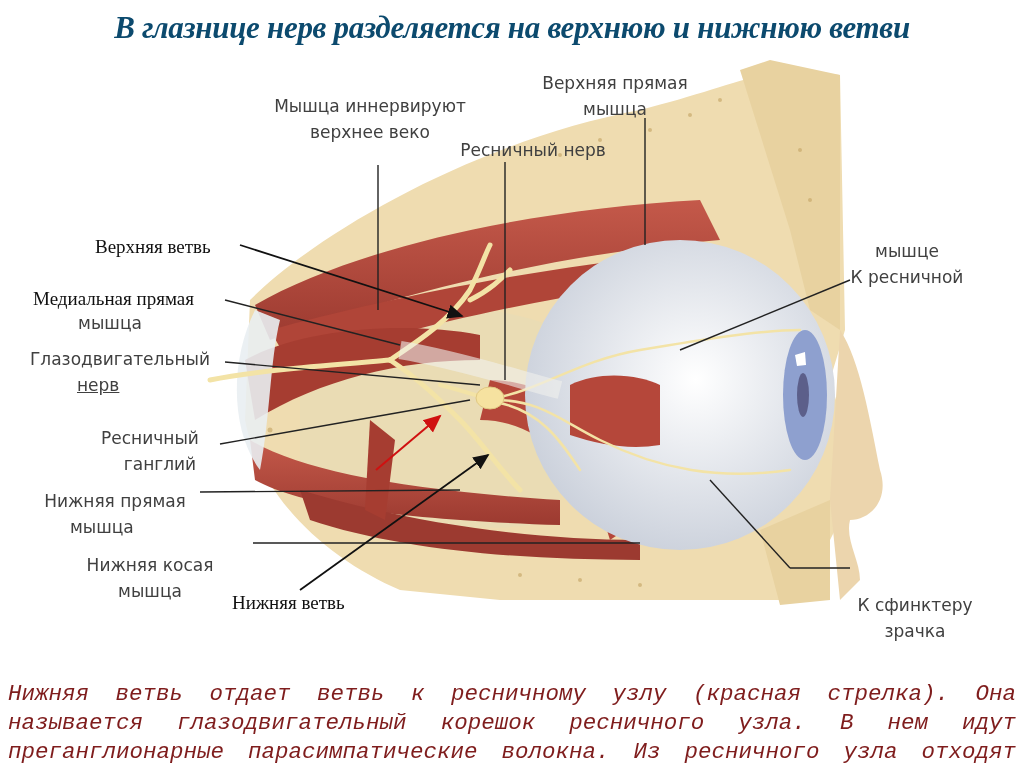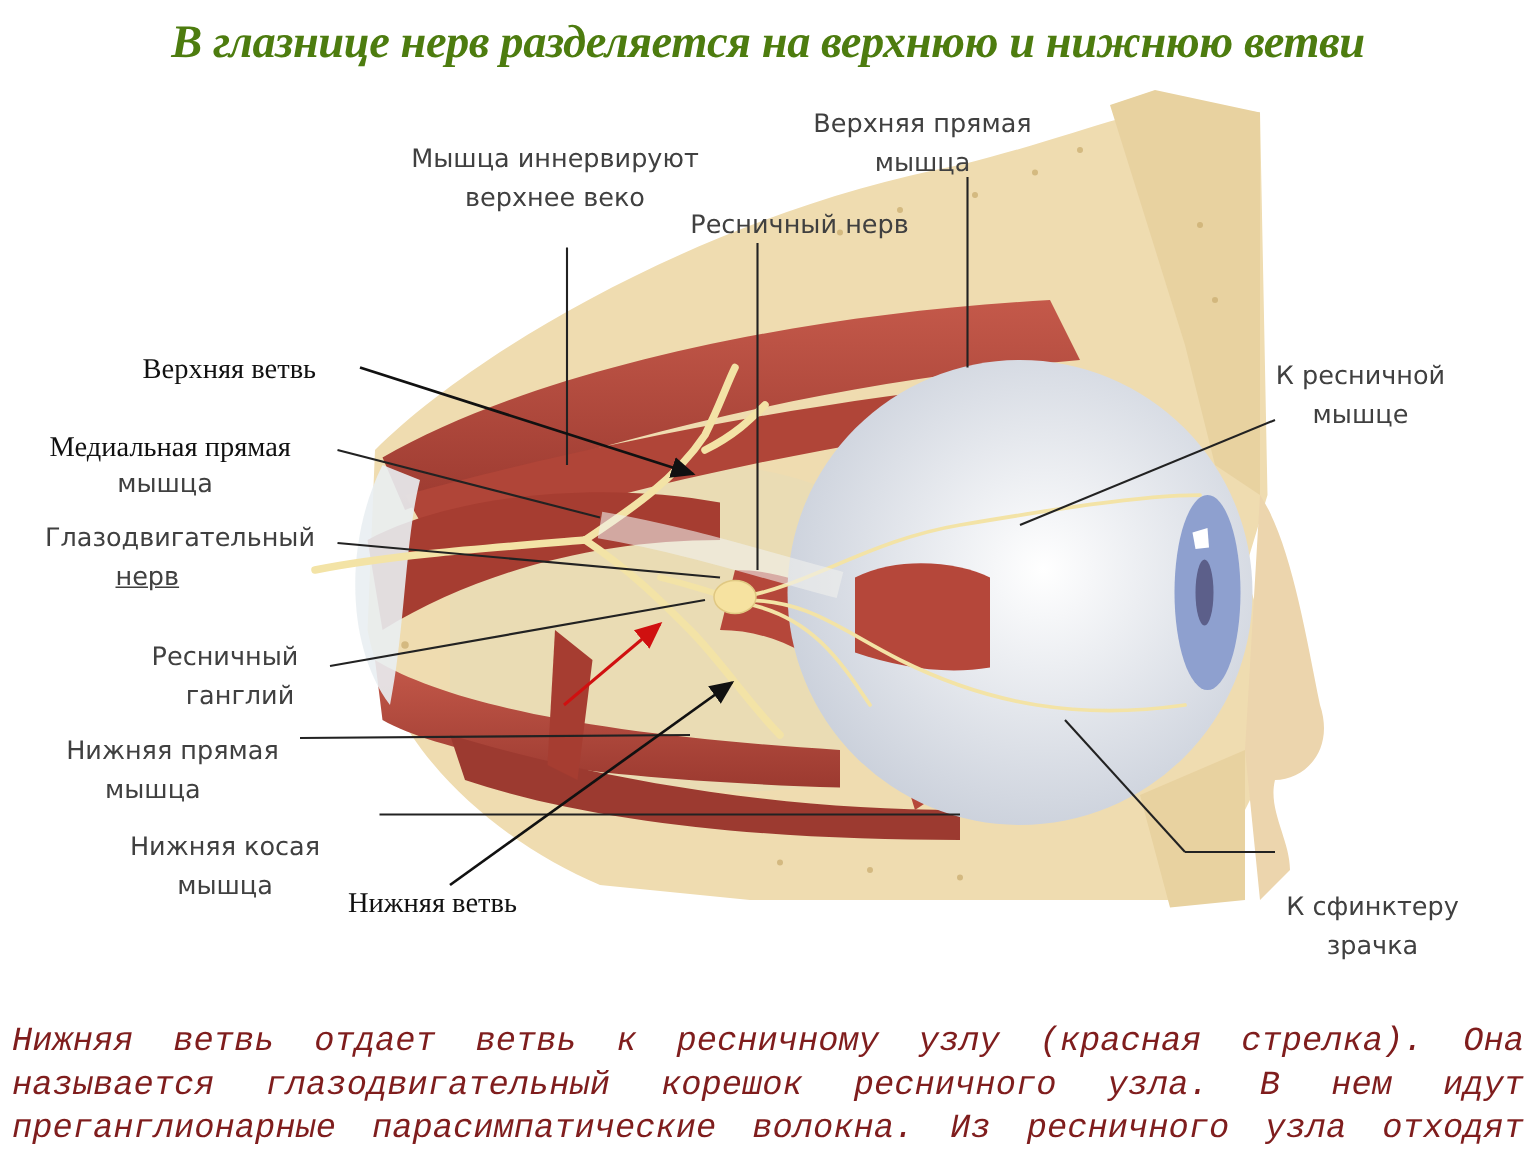--- a/index.html
+++ b/index.html
@@ -1,17 +1,17 @@
 <!DOCTYPE html>
 <html><head>
 <meta charset="utf-8">
 <style>
   html,body{margin:0;padding:0;background:#fff;}
   body{width:1024px;height:767px;position:relative;overflow:hidden;font-family:"DejaVu Sans",sans-serif;}
-  .title{position:absolute;left:0;top:10px;width:1024px;text-align:center;font-family:"Liberation Serif",serif;font-style:italic;font-weight:bold;font-size:31px;color:#4d7c0f;letter-spacing:-0.3px;}
+  .title{position:absolute;left:0;top:10px;width:1024px;text-align:center;font-family:"Liberation Serif",serif;font-style:italic;font-weight:bold;font-size:31px;color:#0c4a6e;letter-spacing:-0.3px;}
   .diagram{position:absolute;left:0;top:55px;width:1024px;height:580px;}
   .lbl{position:absolute;font-size:17px;color:#404040;text-align:center;line-height:26px;font-family:"DejaVu Sans",sans-serif;}
   .lbl-serif{position:absolute;font-family:"Liberation Serif",serif;font-size:19px;color:#111;white-space:nowrap;}
   .caption{position:absolute;left:8px;top:680px;width:1008px;font-family:Liberation Mono, monospace;font-style:italic;font-size:22.5px;line-height:29px;color:#7f1d1d;text-align:justify;}
 </style>
 </head>
 <body>
 
 <div class="title">В глазнице нерв разделяется на верхнюю и нижнюю ветви</div>
 
@@ -135,21 +135,21 @@
 <div class="lbl" style="left:30px;top:488px;width:170px;">
   <div>Нижняя прямая</div>
   <div style="text-align:left;padding-left:40px;">мышца</div>
 </div>
 <div class="lbl" style="left:75px;top:552px;width:150px;">
   <div>Нижняя косая</div>
   <div>мышца</div>
 </div>
 <div class="lbl-serif" style="left:232px;top:592px;">Нижняя ветвь</div>
 <div class="lbl" style="left:842px;top:238px;width:130px;">
+  <div>мышце</div>
   <div>К ресничной</div>
-  <div>мышце</div>
 </div>
 <div class="lbl" style="left:850px;top:556px;width:130px;margin-top:36px;">
   <div>К сфинктеру</div>
   <div>зрачка</div>
 </div>
 
 <div class="caption">Нижняя ветвь отдает ветвь к ресничному узлу (красная стрелка). Она называется глазодвигательный корешок ресничного узла. В нем идут преганглионарные парасимпати­ческие волокна. Из ресничного узла отходят короткие ресничные нервы, которые иннервируют гладкие мышцы глаза.</div>
 
 </body></html>

